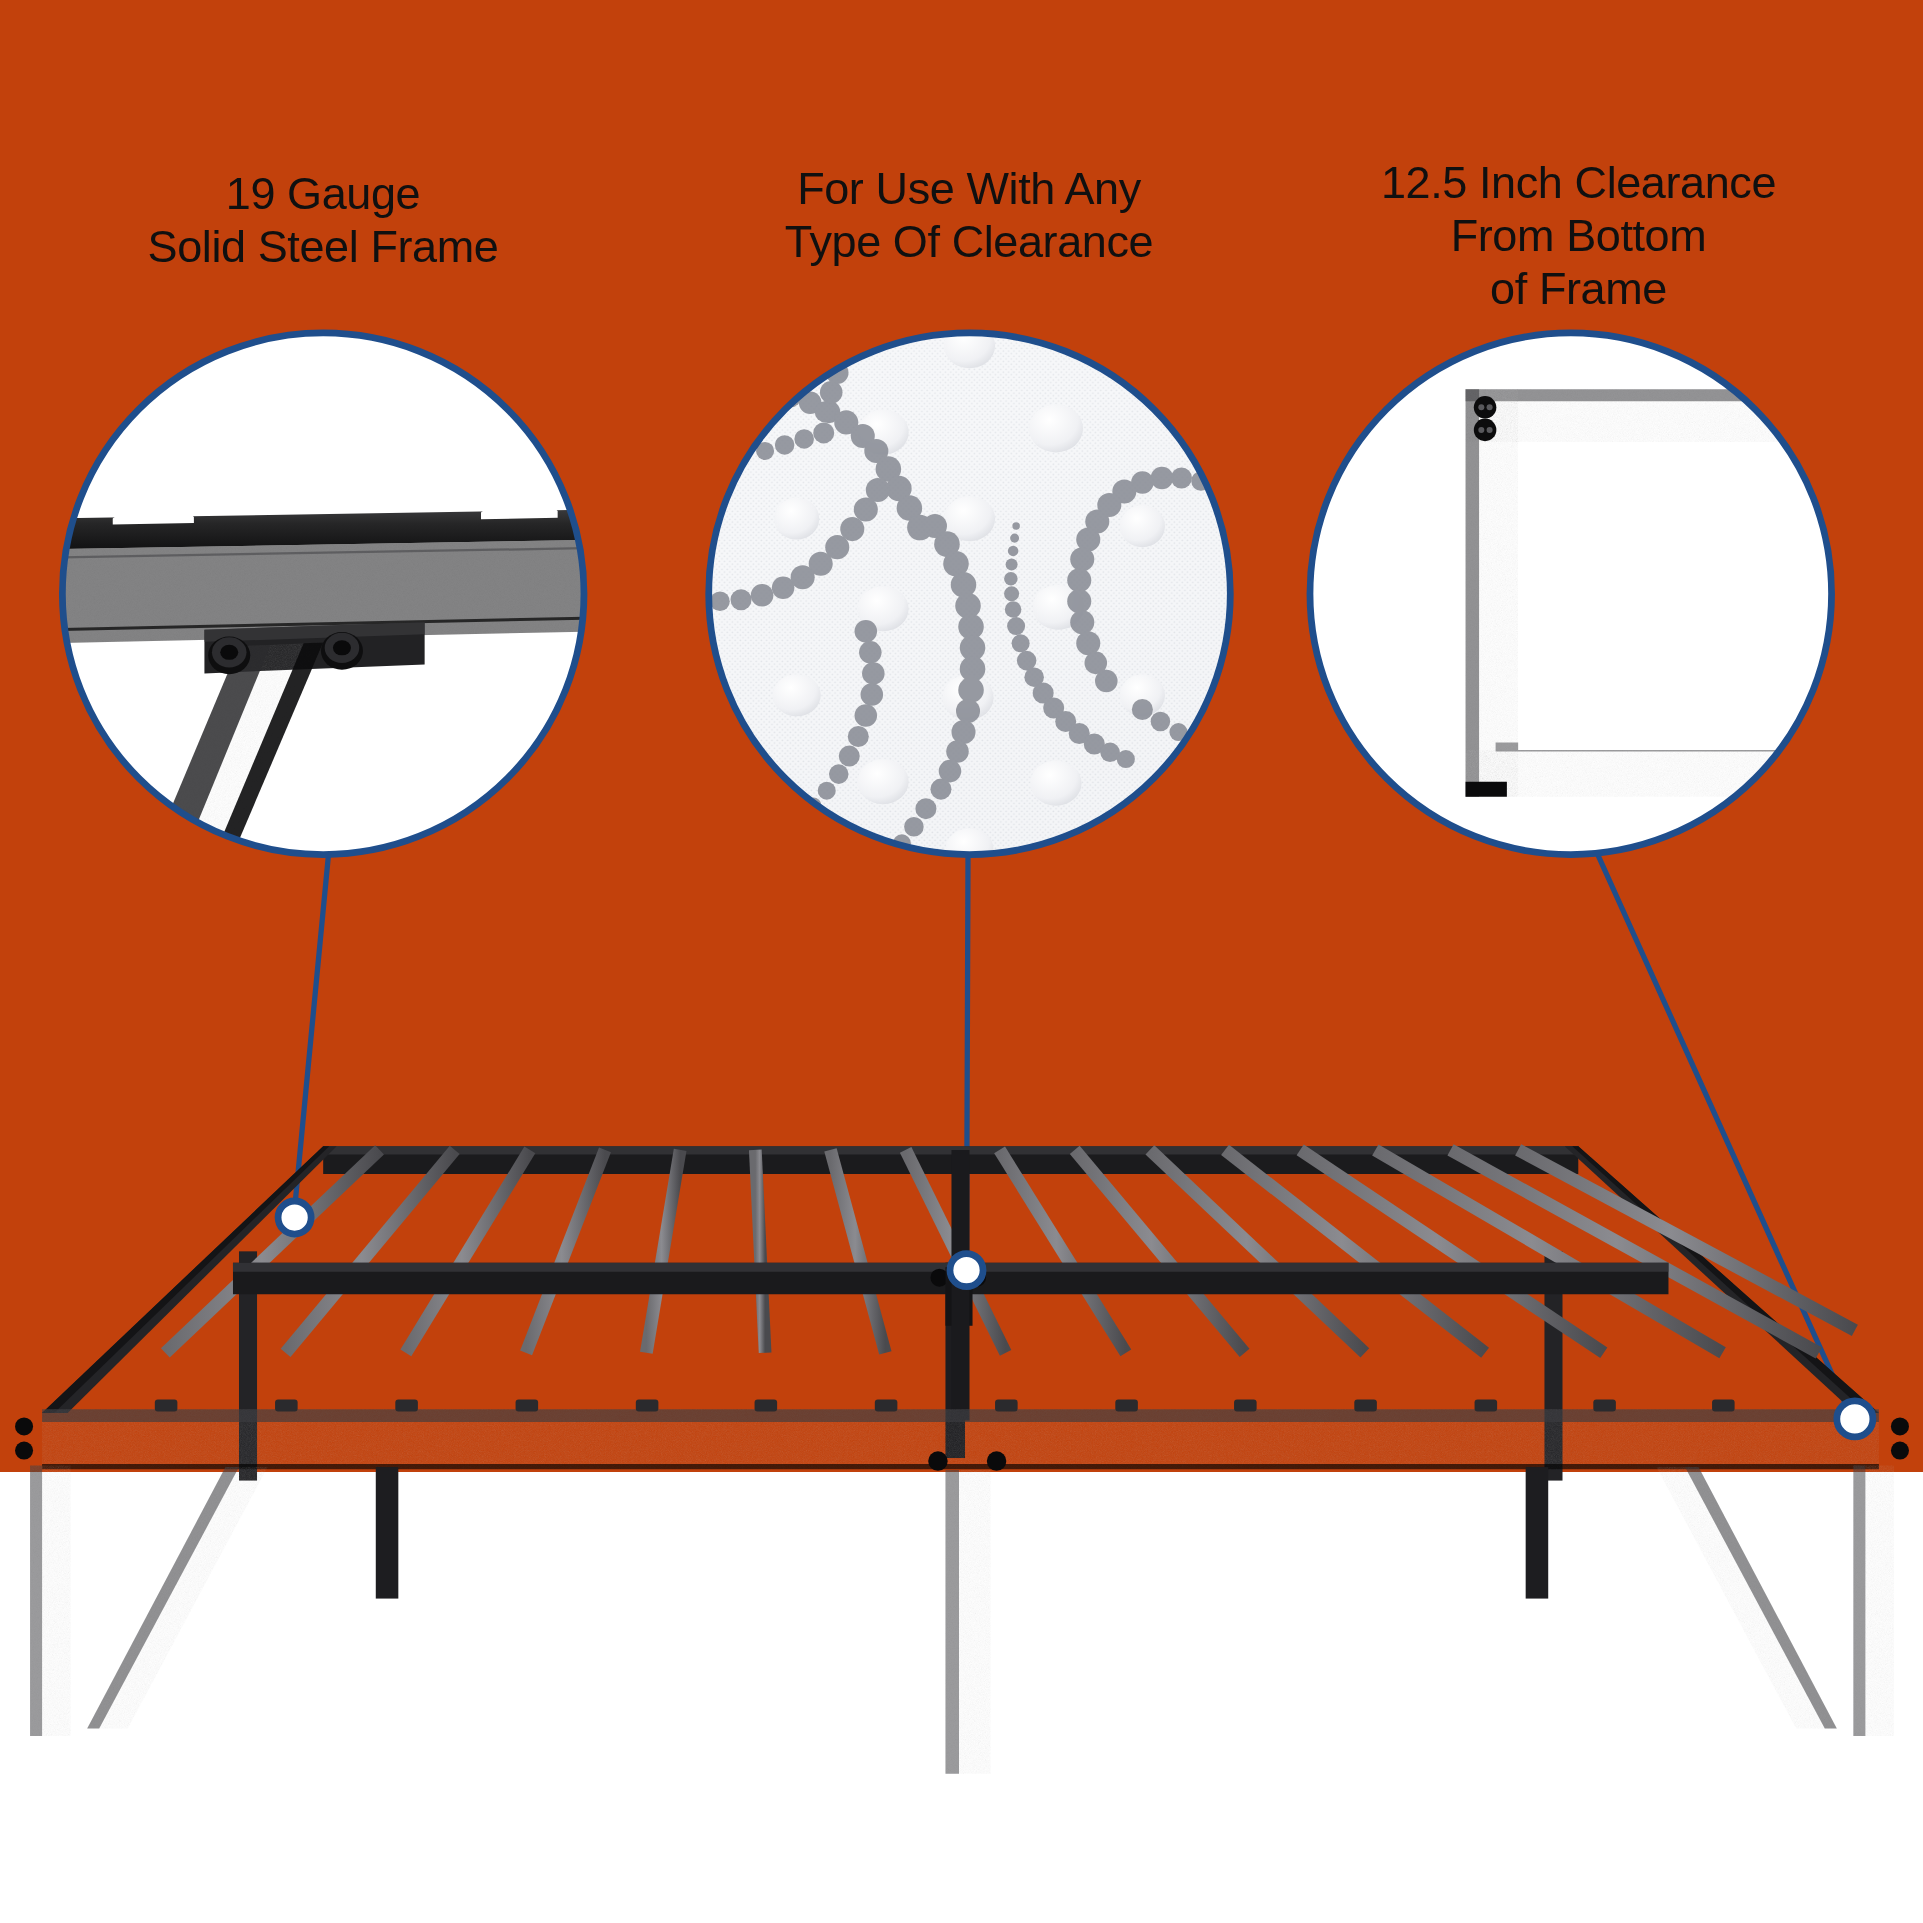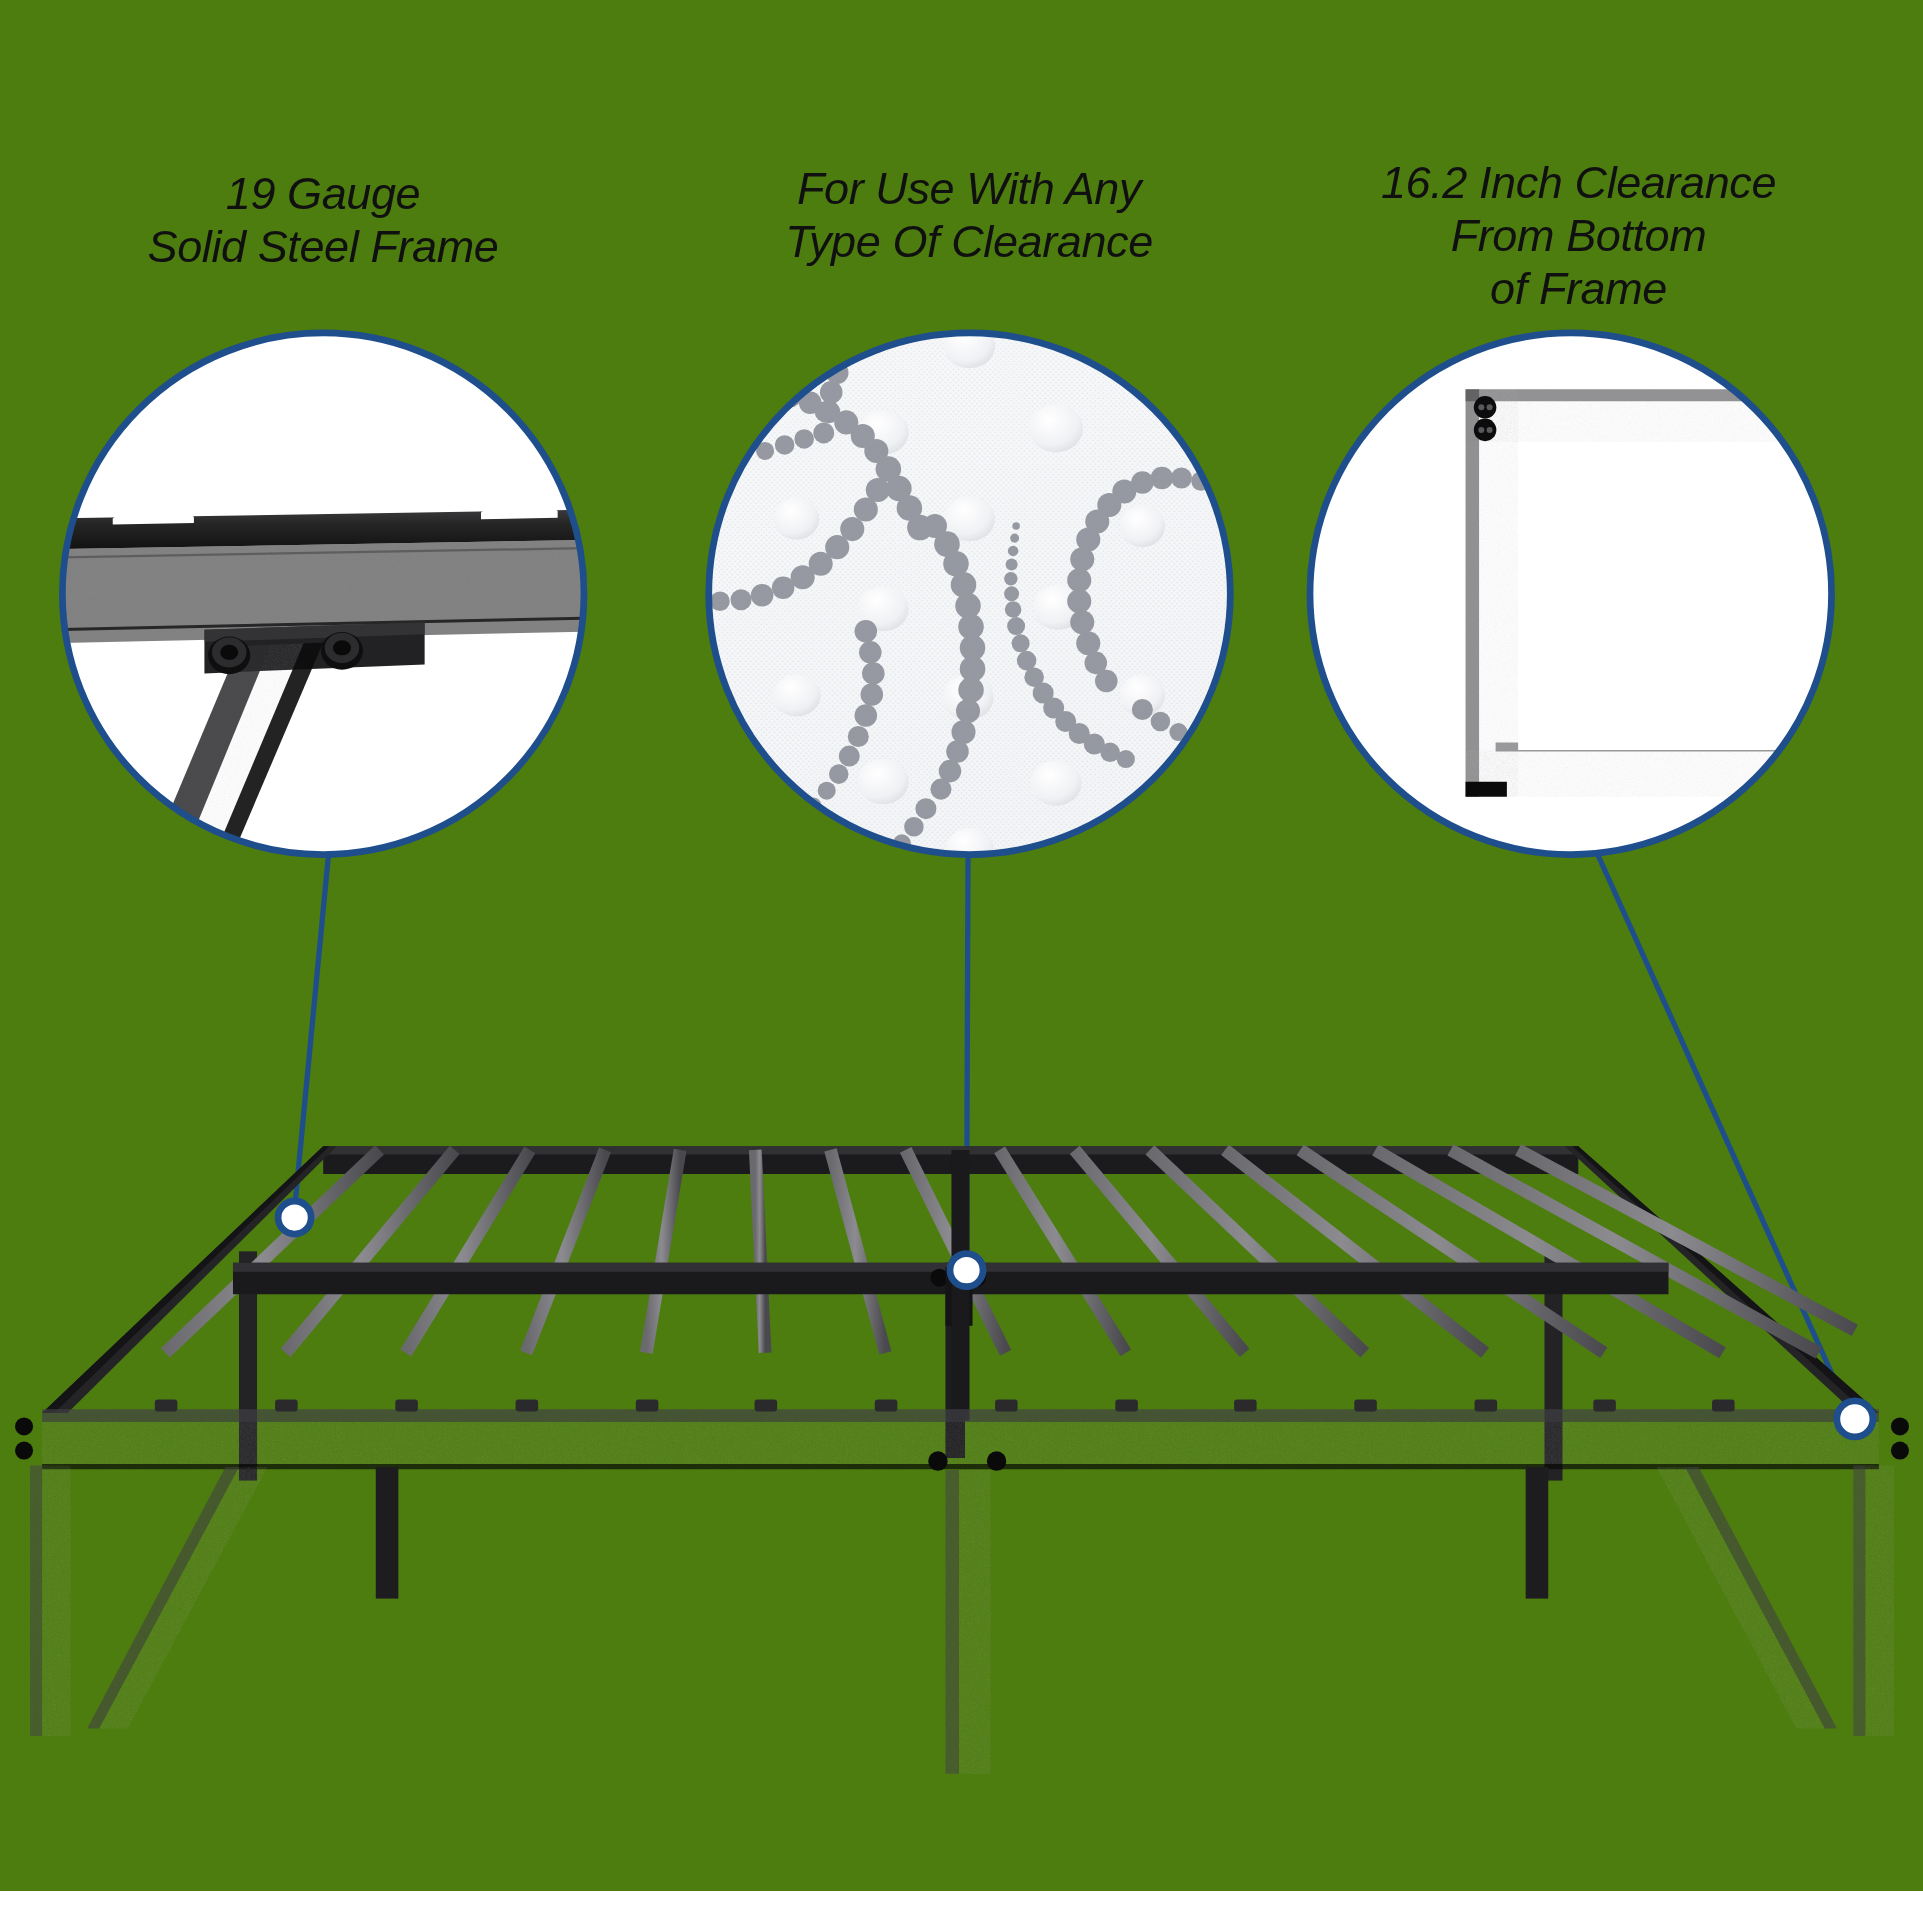--- a/index.html
+++ b/index.html
@@ -1,17 +1,17 @@
 <!DOCTYPE html>
 <html style="font-size:12px"><head>
 <meta charset="utf-8">
 <style>
   html,body{margin:0;padding:0;background:#ffffff;}
   body{width:1924px;height:1924px;overflow:hidden;font-family:"Liberation Sans",sans-serif;}
-  #stage{position:relative;width:1924px;height:1891px;background:#4d7c0f;font-style:italic;}
+  #stage{position:relative;width:1924px;height:1472px;background:#c2410c;}
 
   .callout-label{
     position:absolute;text-align:center;color:#101010;
     font-family:"Liberation Sans",sans-serif;
     font-size:45px;line-height:1.18;font-weight:400;letter-spacing:-0.4px;
     white-space:pre-line;
   }
   #label-1{left:75px;top:167px;width:496px;}
   #label-2{left:706px;top:162px;width:526px;}
   #label-3{left:1293px;top:156px;width:571px;}
@@ -22,21 +22,21 @@
 <body>
 
 <div id="stage">
 
   <div class="callout-label" id="label-1">19 Gauge
 Solid Steel Frame</div>
 
   <div class="callout-label" id="label-2">For Use With Any
 Type Of Clearance</div>
 
-  <div class="callout-label" id="label-3">16.2 Inch Clearance
+  <div class="callout-label" id="label-3">12.5 Inch Clearance
 From Bottom
 of Frame</div>
 
   <svg class="svg-layer" viewBox="0 0 2560 2560" xmlns="http://www.w3.org/2000/svg">
     <defs>
 
       <clipPath id="clip1">
           <circle cx="430" cy="790" r="347"></circle>
         </clipPath>
       <clipPath id="clip2">

